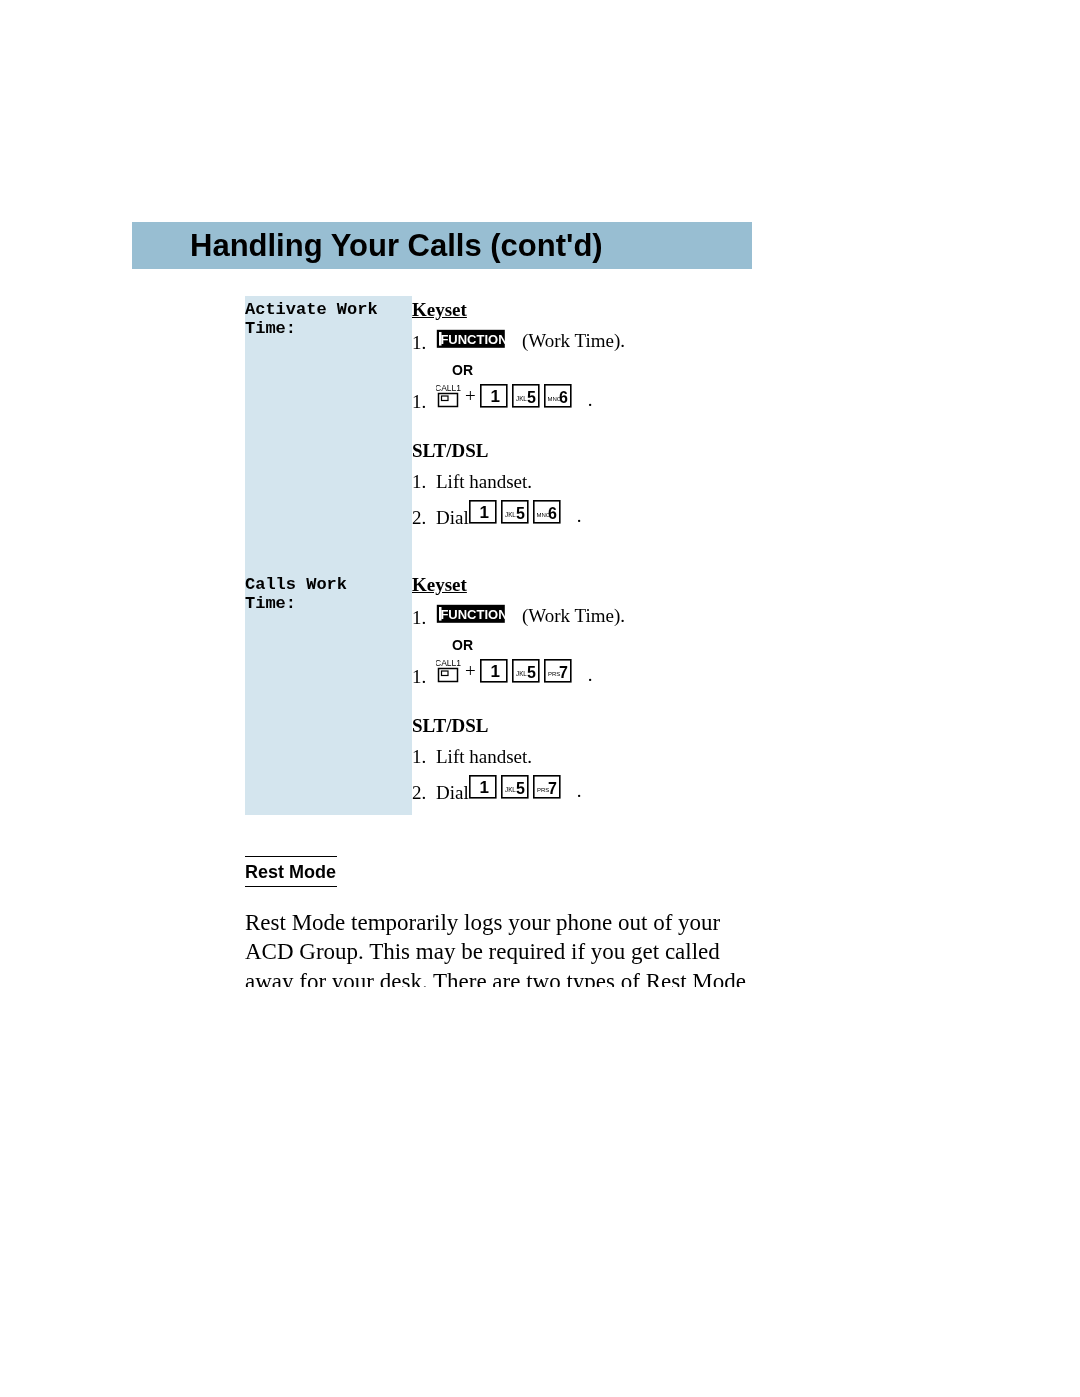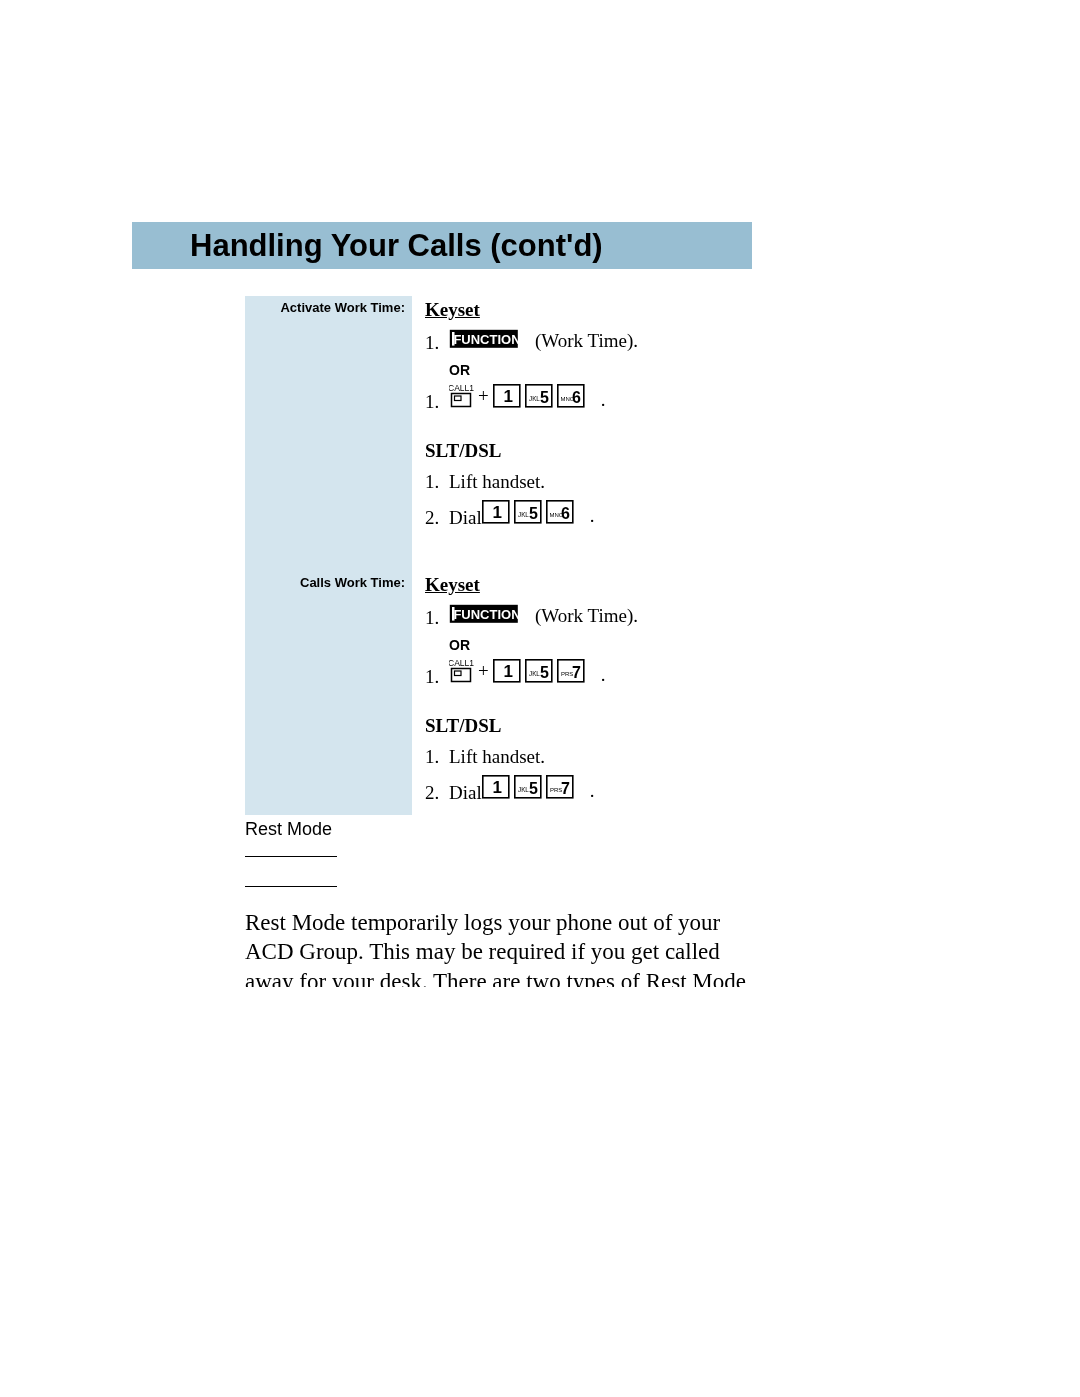--- a/index.html
+++ b/index.html
@@ -36,49 +36,48 @@
   .side-box {
     position: absolute;
     left: 245px;
     top: 296px;
     width: 167px;
     height: 519px;
     background: #d4e5ee;
   }
   .side-label {
     position: absolute;
-    font-family: Liberation Sans, sans-serif;
-    font-weight: bold;
-    font-size: 13px;
+    font-family: Liberation Mono, monospace;
+    font-weight: bold;
+    font-size: 17px;
     color: #000;
-    text-align: right;
     width: 160px;
   }
   #lbl-activate { left: 245px; top: 300px; }
   #lbl-cancel   { left: 245px; top: 575px; }
 
   .col {
     position: absolute;
-    left: 425px;
+    left: 412px;
     width: 400px;
     font-size: 19px;
     line-height: 1.3;
   }
   .keyset-head {
     font-weight: bold;
     text-decoration: underline;
   }
   .subhead {
     font-weight: bold;
   }
   .or {
     font-family: Arial, Helvetica, sans-serif;
     font-weight: bold;
     font-size: 14px;
-    margin-left: 24px;
+    margin-left: 40px;
     margin-top: 6px;
     margin-bottom: -2px;
   }
   .step {
     margin: 6px 0;
     display: flex;
     align-items: baseline;
   }
   .stepnum {
     width: 24px;
@@ -95,23 +94,23 @@
     display: inline-flex;
     align-items: flex-end;
     gap: 4px;
     vertical-align: bottom;
   }
   svg.key, svg.func, svg.call1 { display: inline-block; }
 
   .rest-heading {
     position: absolute;
     left: 245px;
-    top: 819px;
+    top: 862px;
     font-family: Arial, Helvetica, sans-serif;
-    font-weight: normal;
+    font-weight: bold;
     font-size: 18px;
   }
   .rest-rule-top {
     position: absolute;
     left: 245px;
     top: 856px;
     width: 92px;
     height: 0;
     border-top: 1.5px solid #000;
   }

